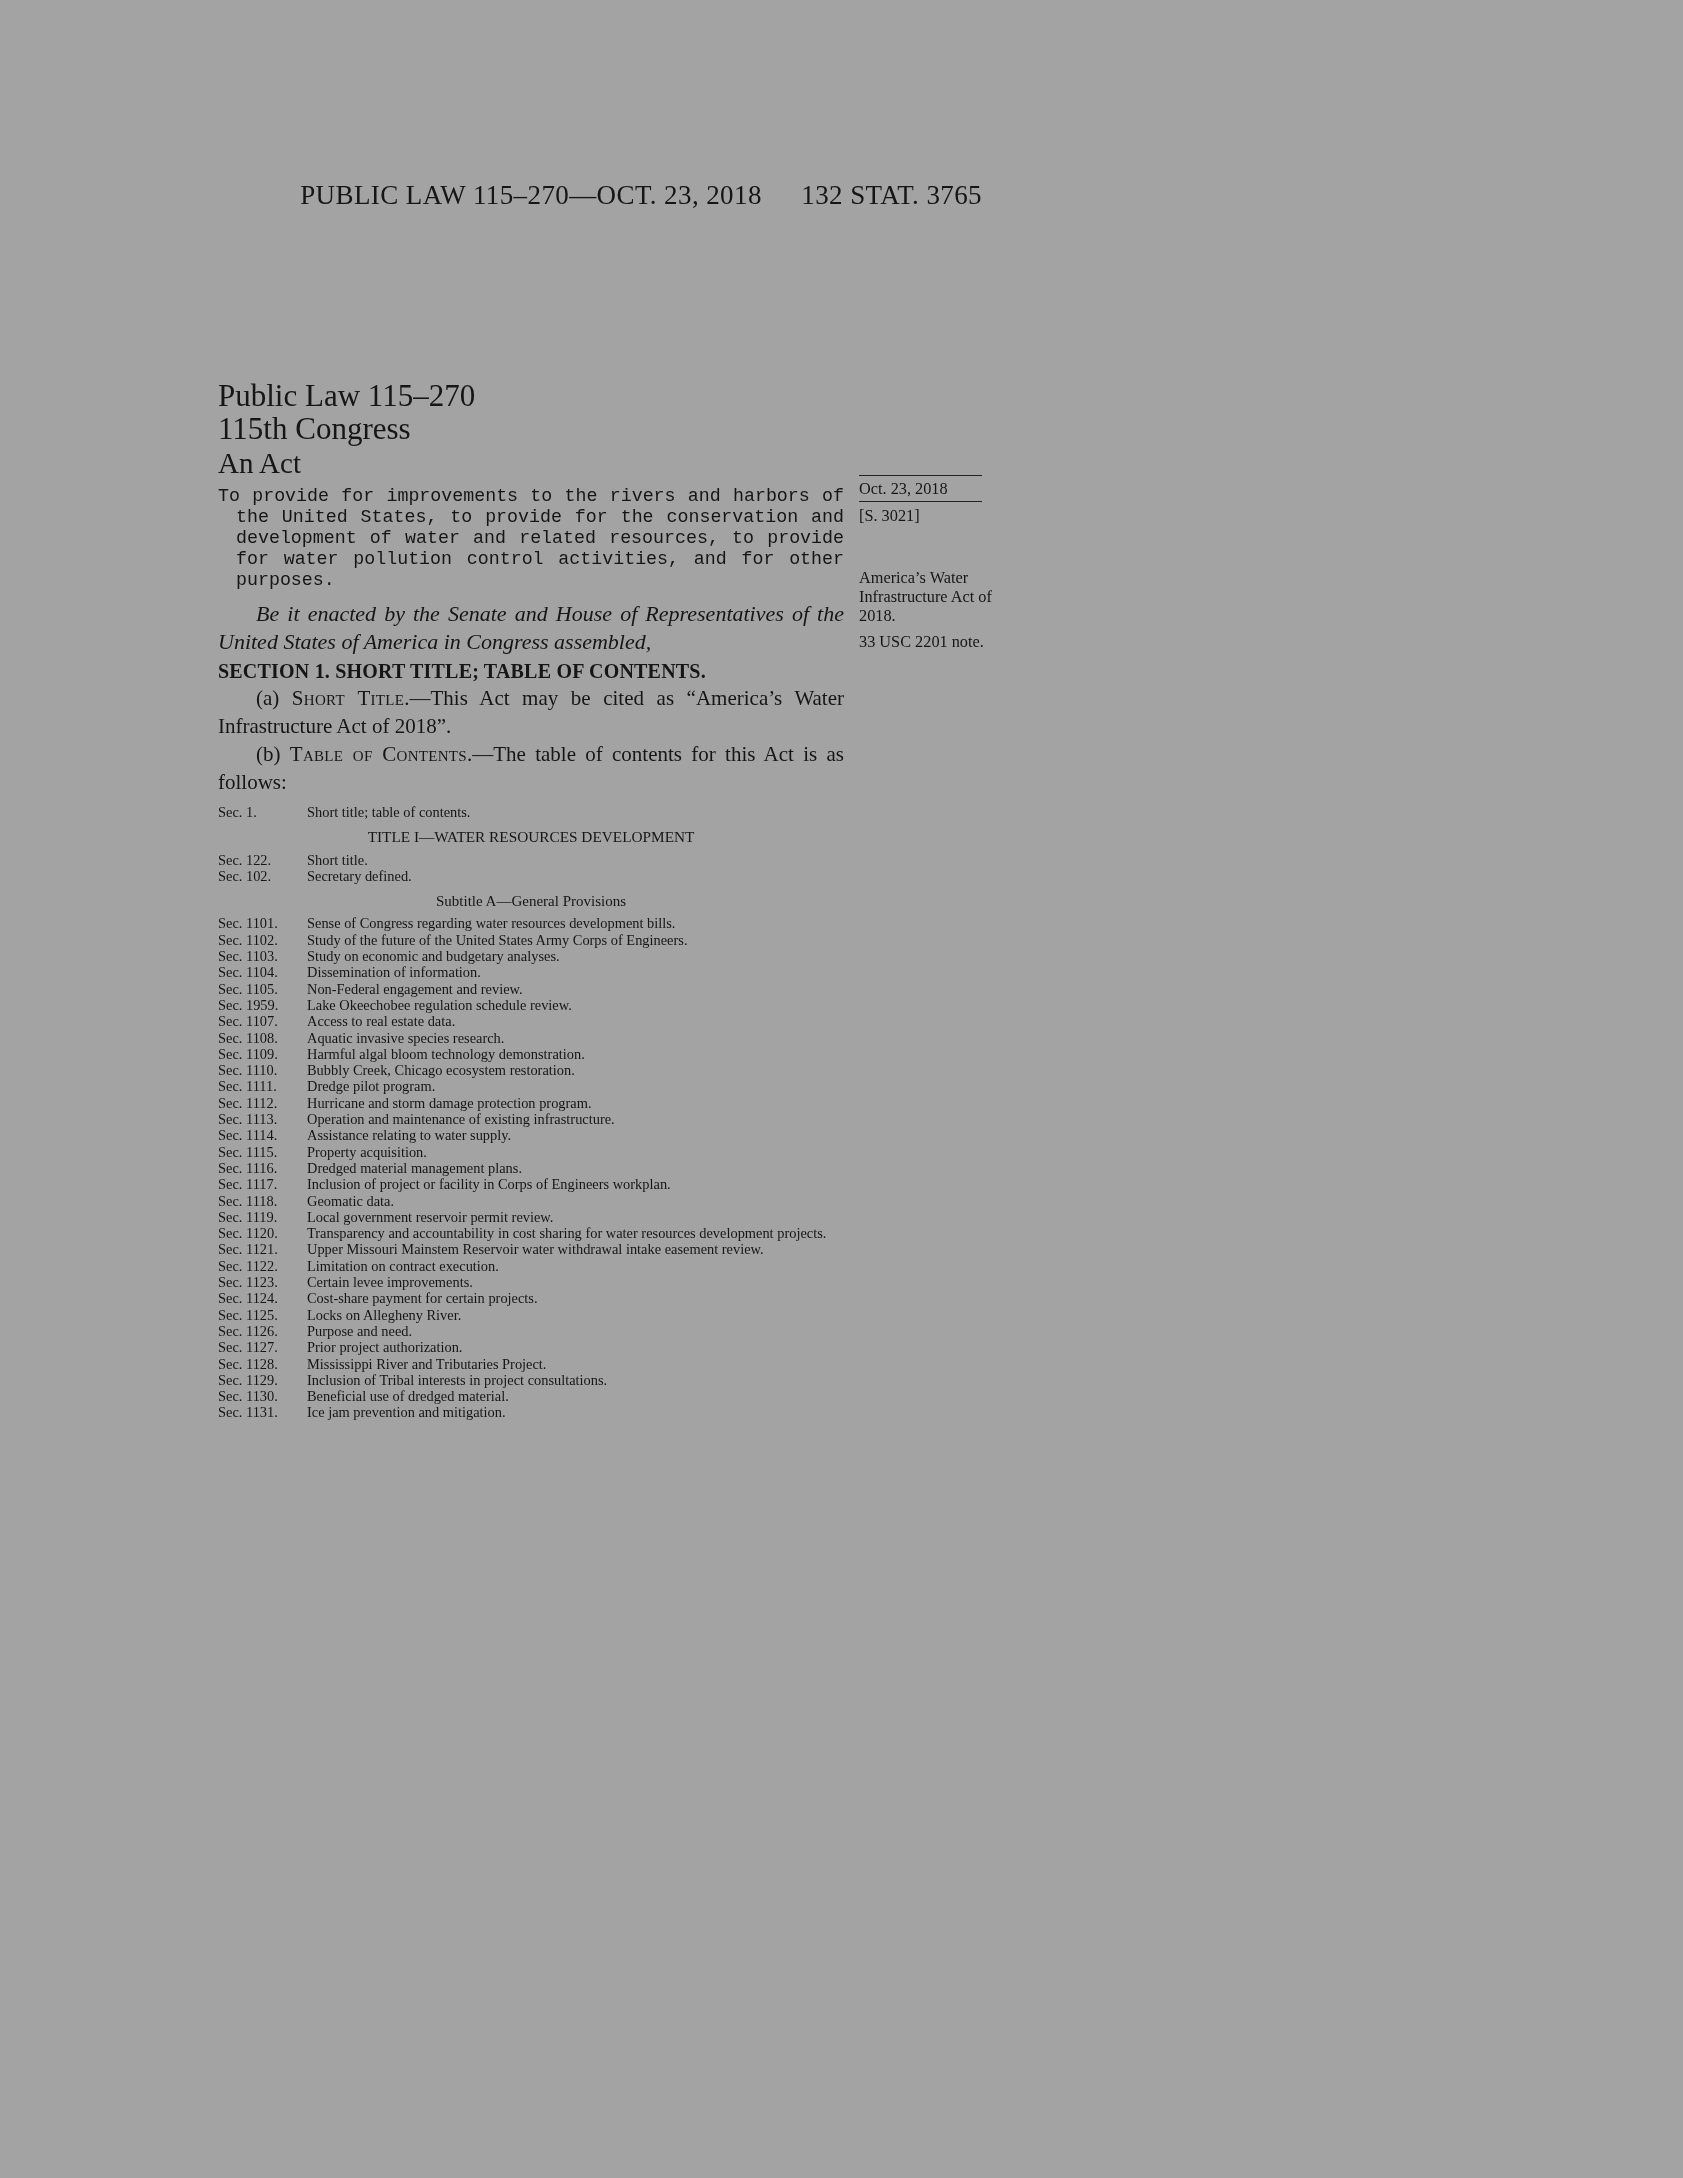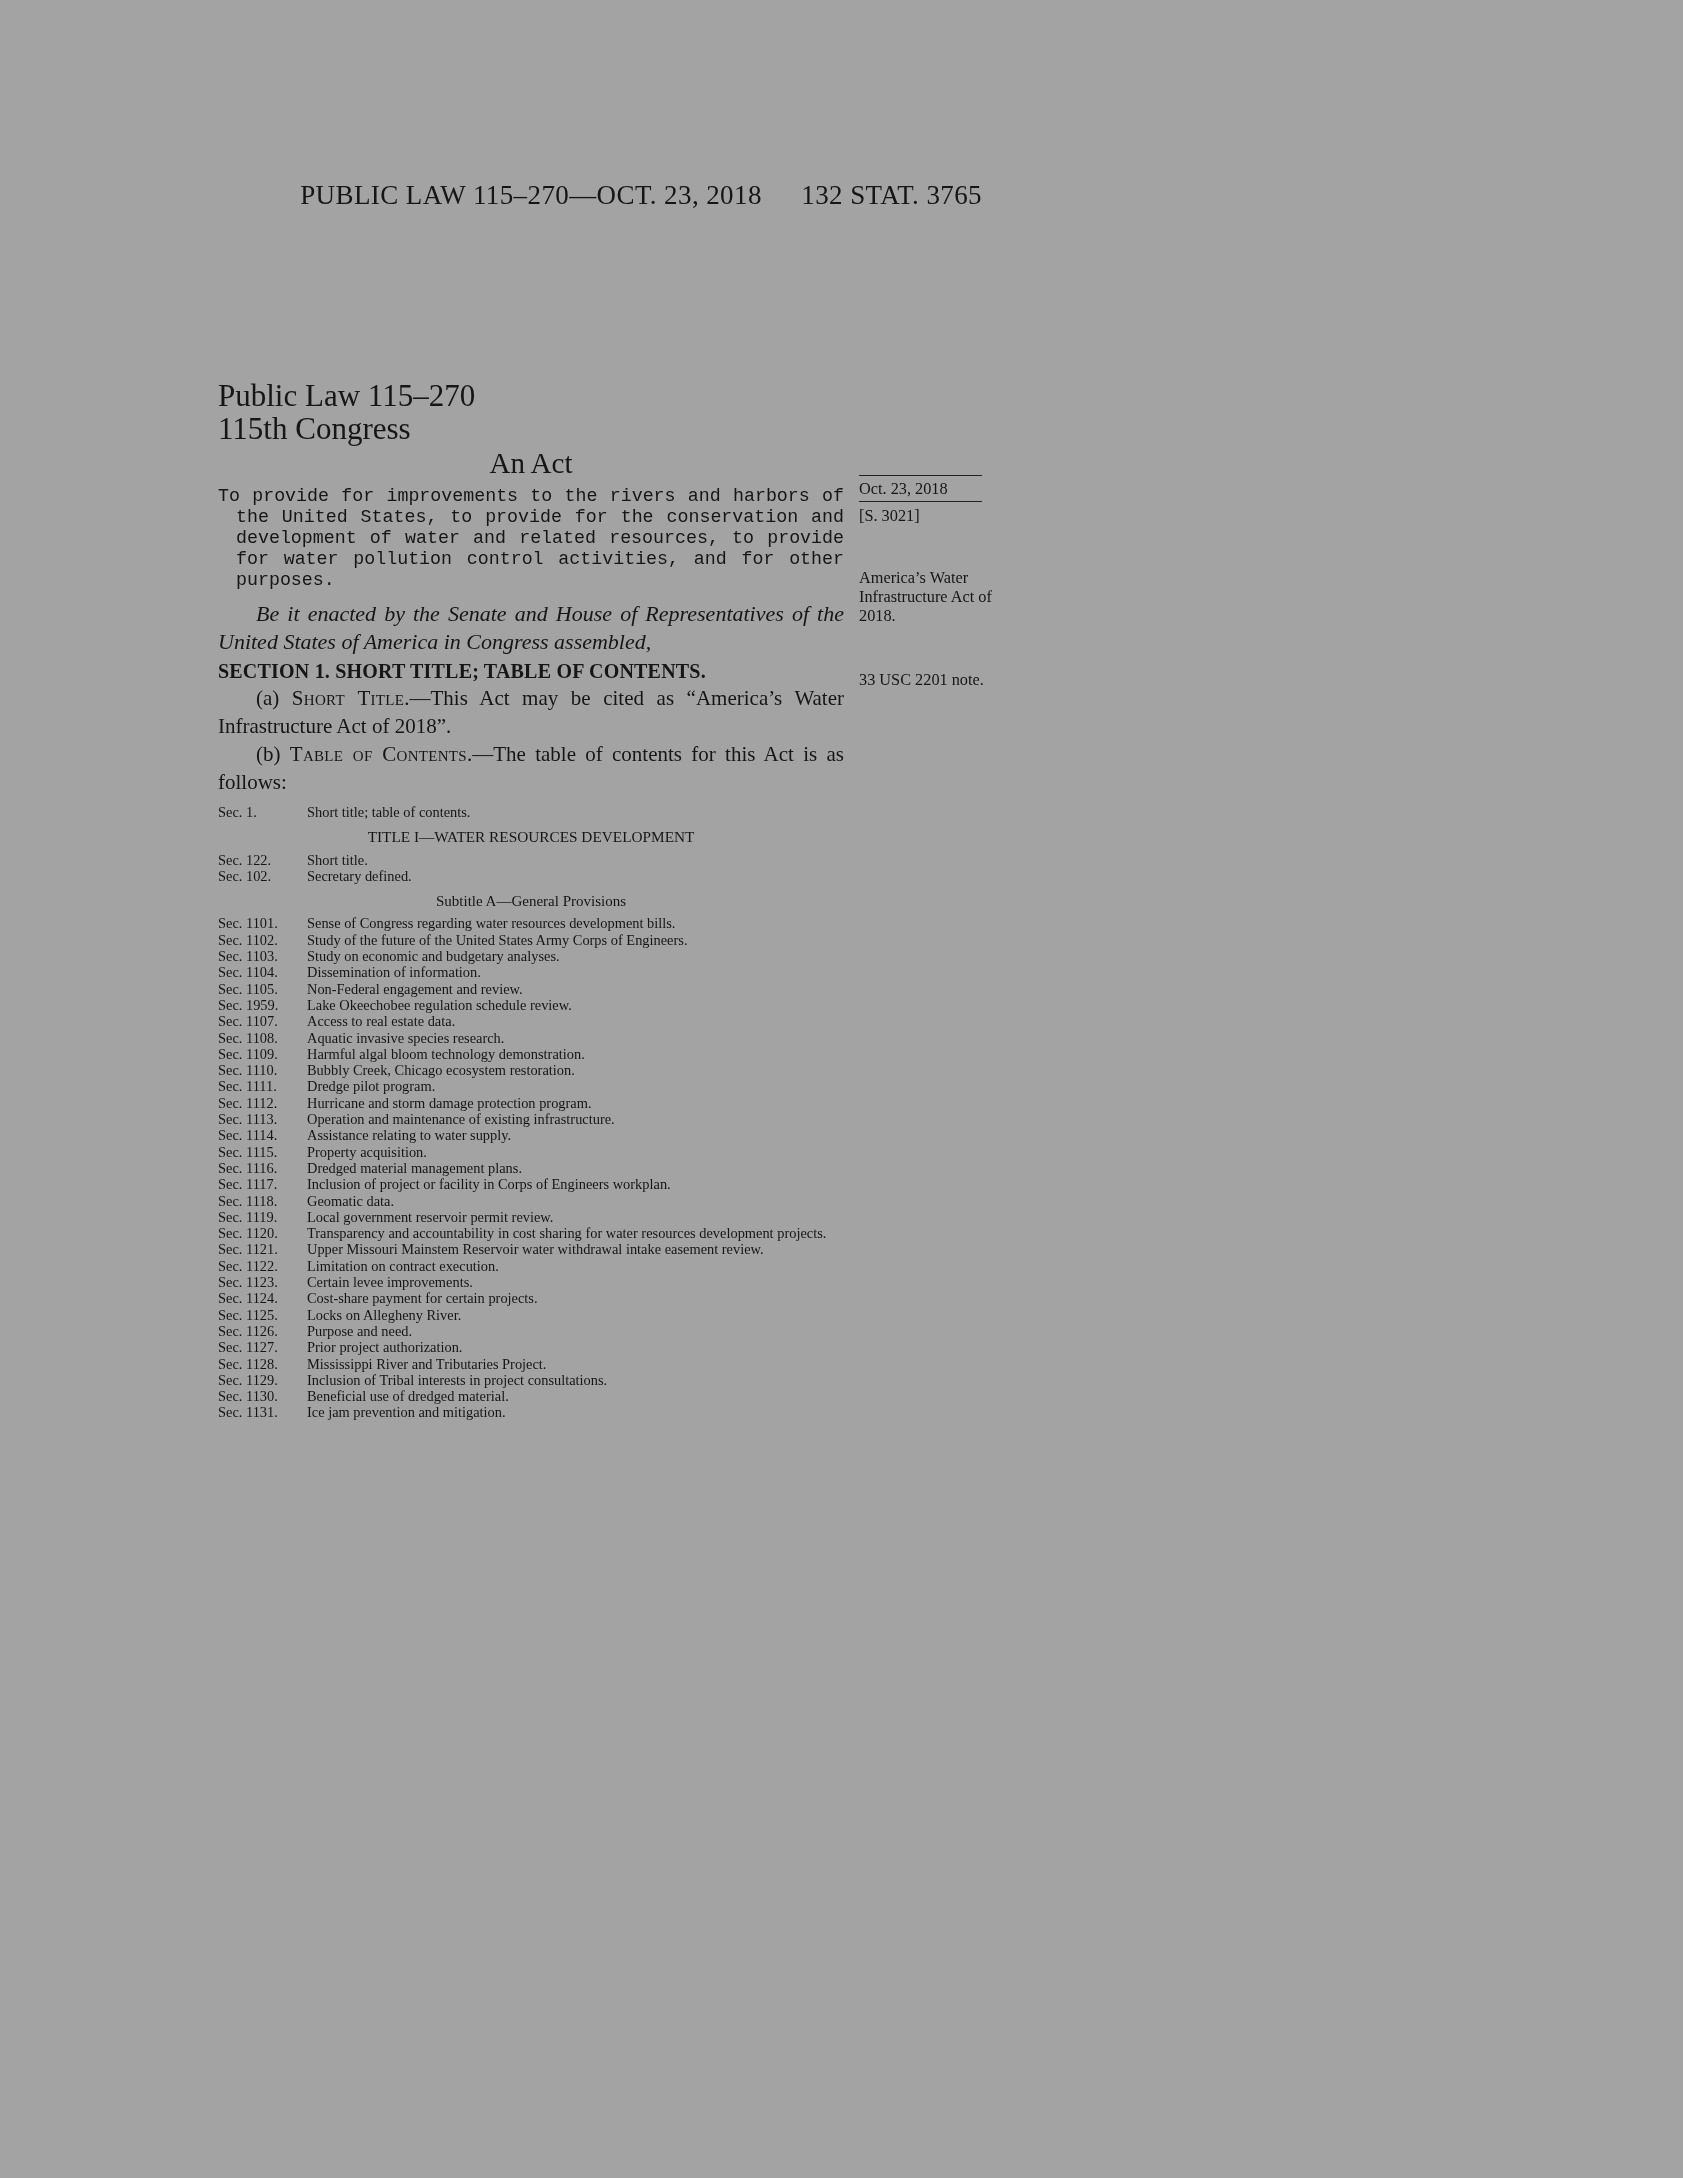--- a/index.html
+++ b/index.html
@@ -41,21 +41,21 @@
   }
 
   
   .main-col {
     position: absolute;
     left: 218px;
     top: 379px;
     width: 626px;
   }
   .law-title, .congress-line { font-size: 31px; line-height: 33px; }
-  .act-heading { font-size: 29px; line-height: 32px; text-align: center; margin-top: 2px; }
+  .act-heading { font-size: 29px; line-height: 32px; margin-top: 2px; }
 
   .preamble {
     margin: 7px 0 0 0;
     font-size: 18.3px;
     line-height: 21px;
     text-align: justify;
     padding-left: 18px;
     text-indent: -18px;
     font-family: Liberation Mono, monospace;
   }
@@ -105,21 +105,21 @@
     line-height: 19px;
   }
   .note-date { left: 859px; top: 475px; width: 123px; text-align: left; }
   .note-date .date-text {
     border-top: 1.5px solid #222;
     border-bottom: 1.5px solid #222;
     padding: 3px 0;
   }
   .note-date .bill-text { margin-top: 4px; }
   .note-act { left: 859px; top: 568px; width: 133px; }
-  .note-usc { left: 859px; top: 670px; width: 133px; }
+  .note-usc { left: 859px; top: 632px; width: 133px; }
 </style>
 </head>
 <body>
 
 <div class="sheet">
 
   <div class="page-header">
     <div class="header-law">PUBLIC LAW 115–270—OCT. 23, 2018</div>
     <div class="header-stat">132 STAT. 3765</div>
   </div>

